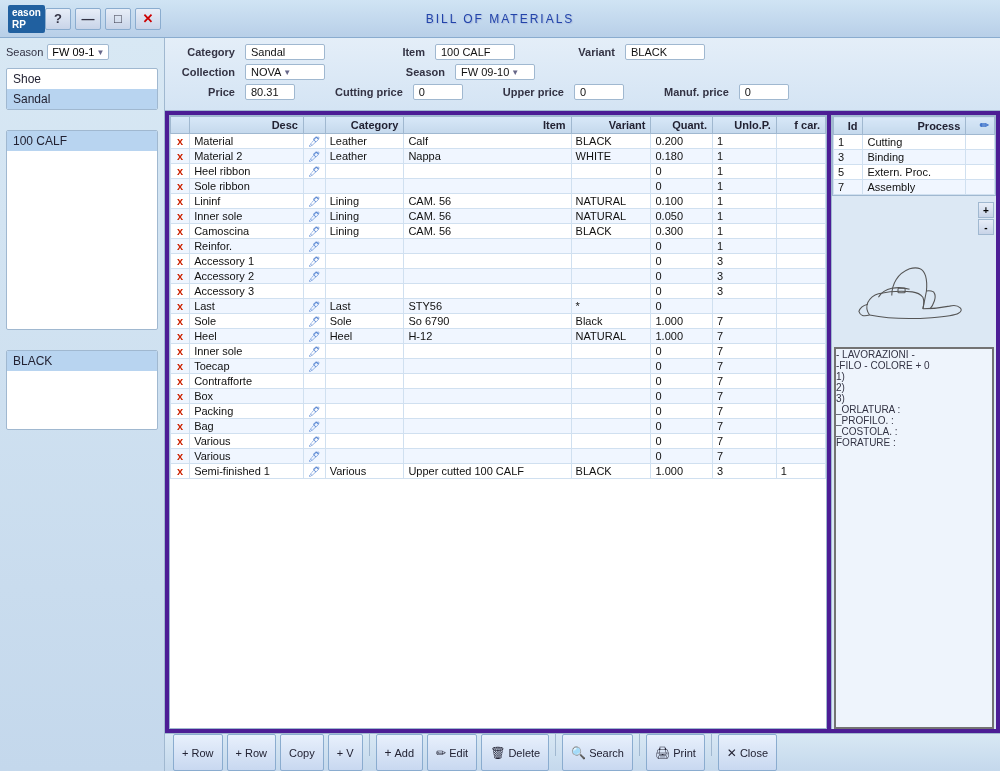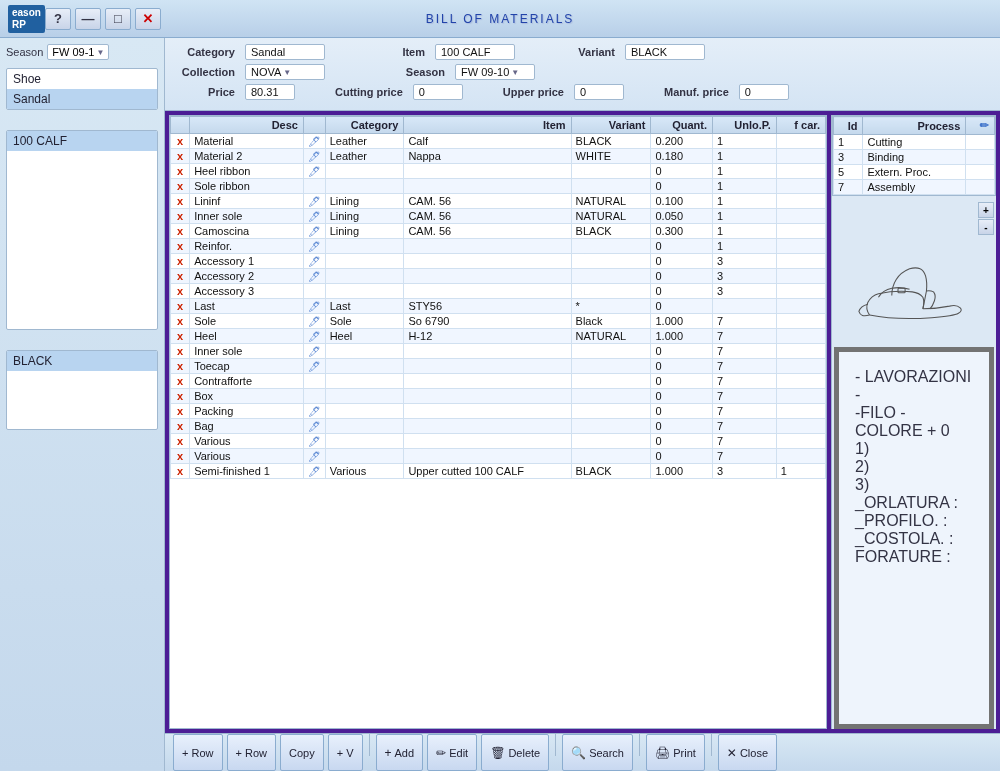--- a/index.html
+++ b/index.html
@@ -213,25 +213,25 @@
       display: flex; flex-direction: column; align-self: flex-end; gap: 1px; margin: 2px;
     }
     #shoe-image {
       flex: 0 0 100px;
       display: flex; align-items: center; justify-content: center;
       margin: 4px;
     }
     #shoe-svg { width: 130px; height: 80px; }
     #notes-area {
       flex: 1;
-      font-size: 16px;
+      font-size: 10px;
       color: #334;
-      padding: 16px;
+      padding: 0;
       background: #eef4fc;
-      border: 5px solid #737373;
+      border: 2px solid #737373;
       margin: 2px 2px 0 2px;
       overflow: auto;
     }
     
     #toolbar {
       height: 38px;
       background: linear-gradient(to bottom, #d8e8f4, #c4d8ec);
       border-top: 1px solid #a0b8d0;
       display: flex;
       padding: 0 8px;

